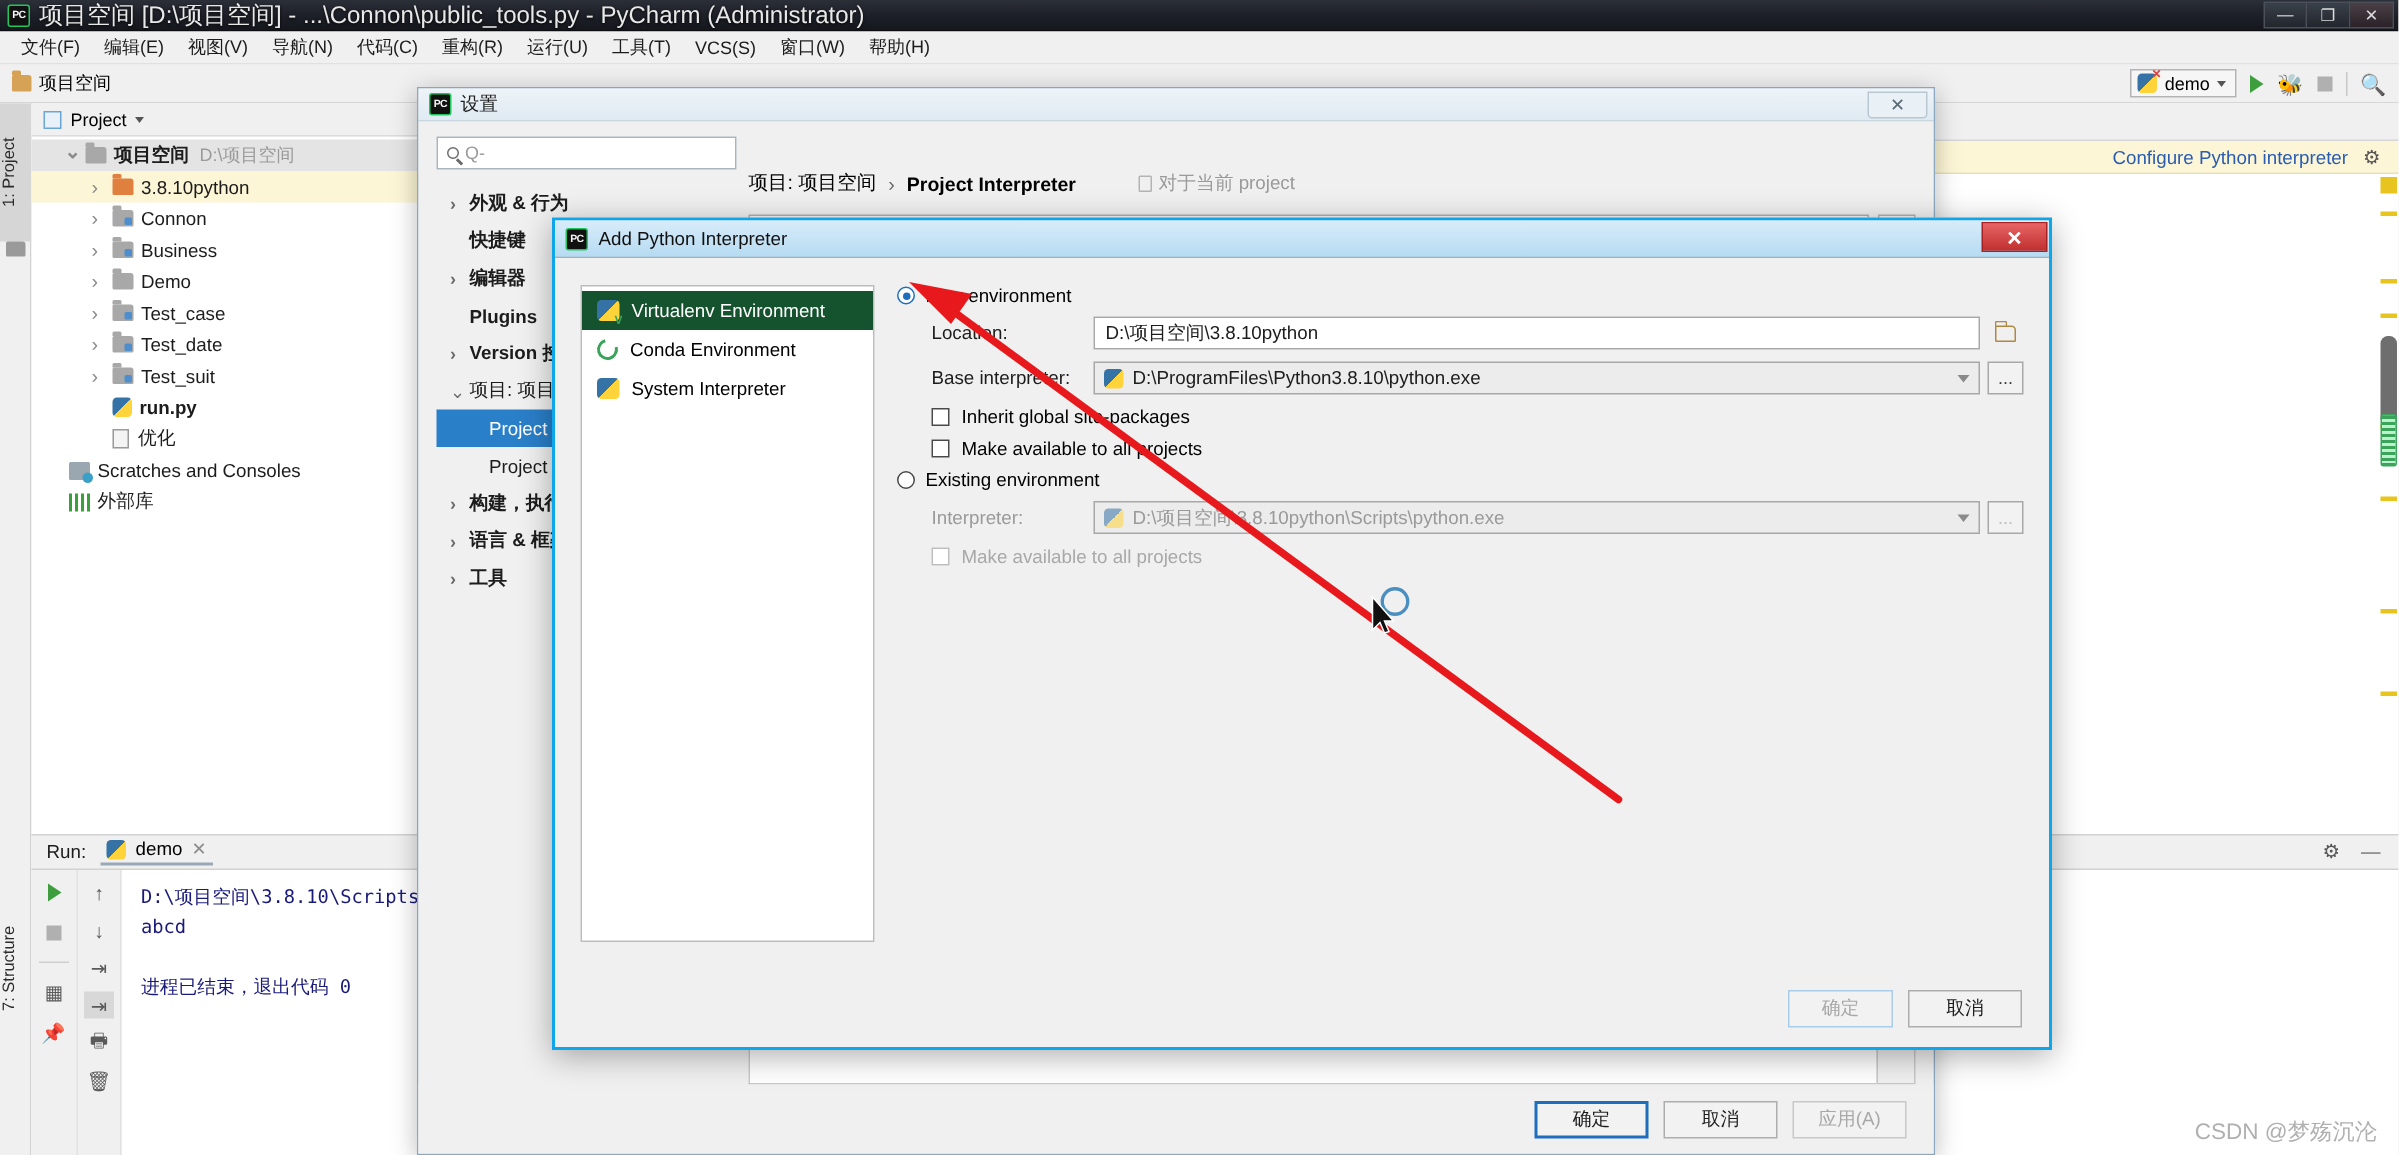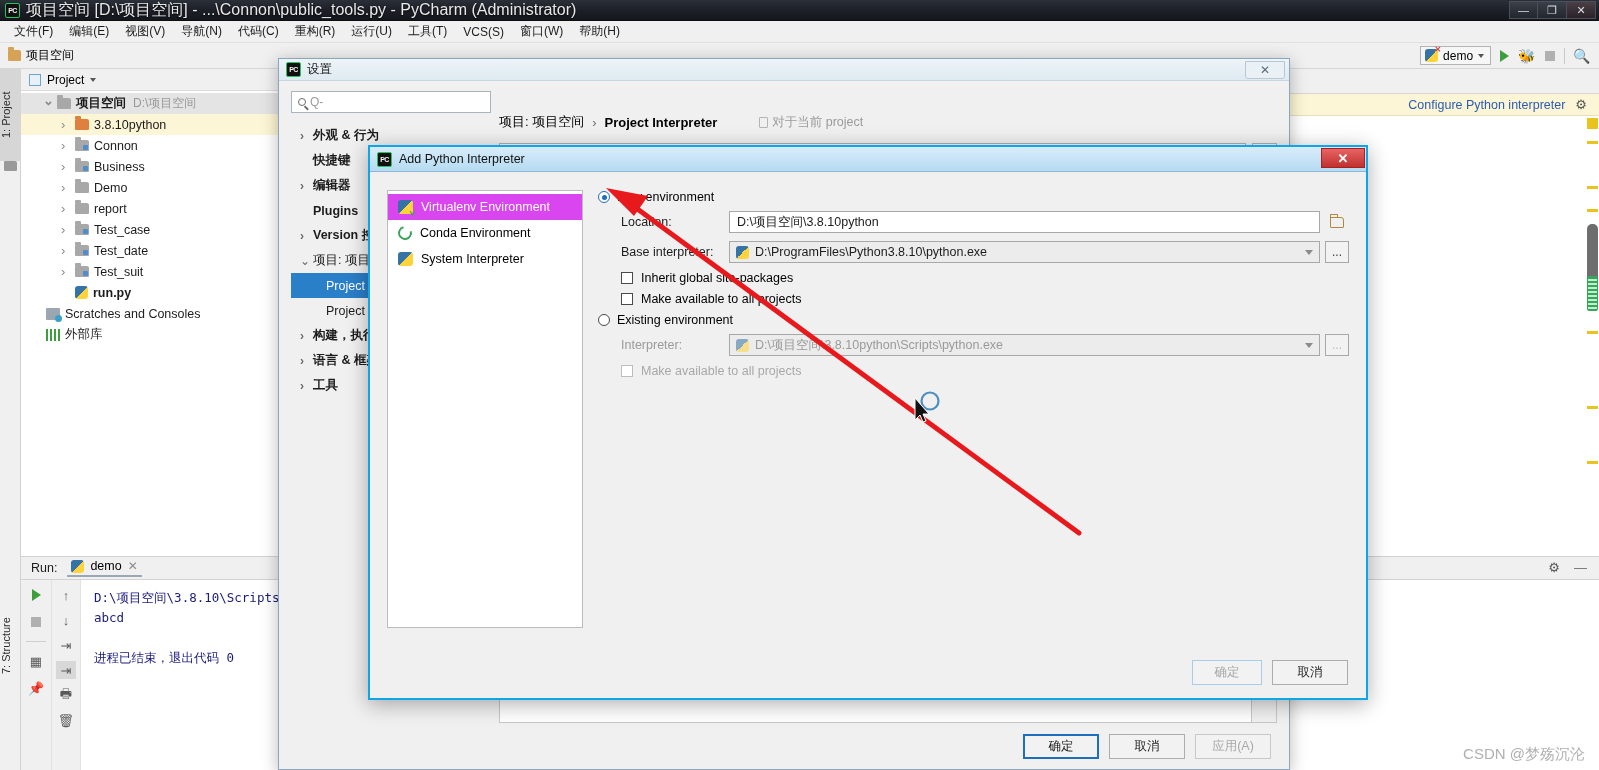--- a/index.html
+++ b/index.html
@@ -259,21 +259,21 @@
     position:absolute; right:1px; top:1px; width:44px; height:20px;
     background: linear-gradient(to bottom,#e86464,#c03030); color:#fff;
     display:flex; align-items:center; justify-content:center; font-size:13px; font-weight:bold;
     border:1px solid #a82020;
   }
   .api-body { position:absolute; left:0; top:25px; right:0; bottom:0; padding:18px 17px 0 17px; }
   .env-list {
     width:196px; height:438px; background:#fff; border:1px solid #bcbcbc; padding-top:3px;
   }
   .env-item { height:26px; display:flex; align-items:center; gap:8px; padding-left:10px; font-size:12.5px; }
-  .env-item.sel { background:#d946ef; color:#fff;align-items:center; }
+  .env-item.sel { background:#14532d; color:#fff;align-items:center; }
   .venv-ic { width:15px;height:14px; flex:0 0 auto; position:relative;
              background:linear-gradient(135deg,#3572A5 0 50%,#FFD43B 50% 100%); border-radius:3px; }
   .venv-ic::after { content:"V"; position:absolute; right:-2px; bottom:-4px; font-size:8px;
                     color:#3aa55a; font-weight:bold; }
   .conda-ic { width:14px;height:14px;border:2px solid #3aa55a;border-radius:50%;flex:0 0 auto;
               border-top-color:transparent; transform:rotate(30deg); }
   .sysint-ic { width:15px;height:14px;flex:0 0 auto;border-radius:3px;
                background:linear-gradient(135deg,#3572A5 0 50%,#FFD43B 50% 100%); }
   .pipenv-ic { width:15px;height:13px;flex:0 0 auto; background:#c6ced6; border-radius:1px; position:relative; }
   .pipenv-ic::after { content:""; position:absolute; right:-1px; bottom:-1px; width:9px;height:9px;border-radius:2px;
@@ -420,25 +420,20 @@
         <span class="fic mod"></span>
         <span class="tlabel">Business</span>
       </div>
 
       <div class="trow" style="padding-left:40px;">
         <span class="arr right"></span>
         <span class="fic grey"></span>
         <span class="tlabel">Demo</span>
       </div>
 
-      <div class="trow" style="padding-left:40px;">
-        <span class="arr right"></span>
-        <span class="fic grey"></span>
-        <span class="tlabel">report</span>
-      </div>
 
       <div class="trow" style="padding-left:40px;">
         <span class="arr right"></span>
         <span class="fic mod"></span>
         <span class="tlabel">Test_case</span>
       </div>
 
       <div class="trow" style="padding-left:40px;">
         <span class="arr right"></span>
         <span class="fic mod"></span>
@@ -449,20 +444,24 @@
         <span class="arr right"></span>
         <span class="fic mod"></span>
         <span class="tlabel">Test_suit</span>
       </div>
 
       <div class="trow" style="padding-left:54px;font-weight:bold;">
         <span class="pyfile-ic"></span>
         <span class="tlabel">run.py</span>
       </div>
 
+      <div class="trow" style="padding-left:54px;">
+        <span class="txtfile-ic"></span>
+        <span class="tlabel">优化</span>
+      </div>
 
       <div class="trow" style="padding-left:25px;">
         <span class="scratch-ic"></span>
         <span class="tlabel">Scratches and Consoles</span>
       </div>
 
       <div class="trow" style="padding-left:25px;">
         <span class="lib-ic"></span>
         <span class="tlabel">外部库</span>
       </div>

